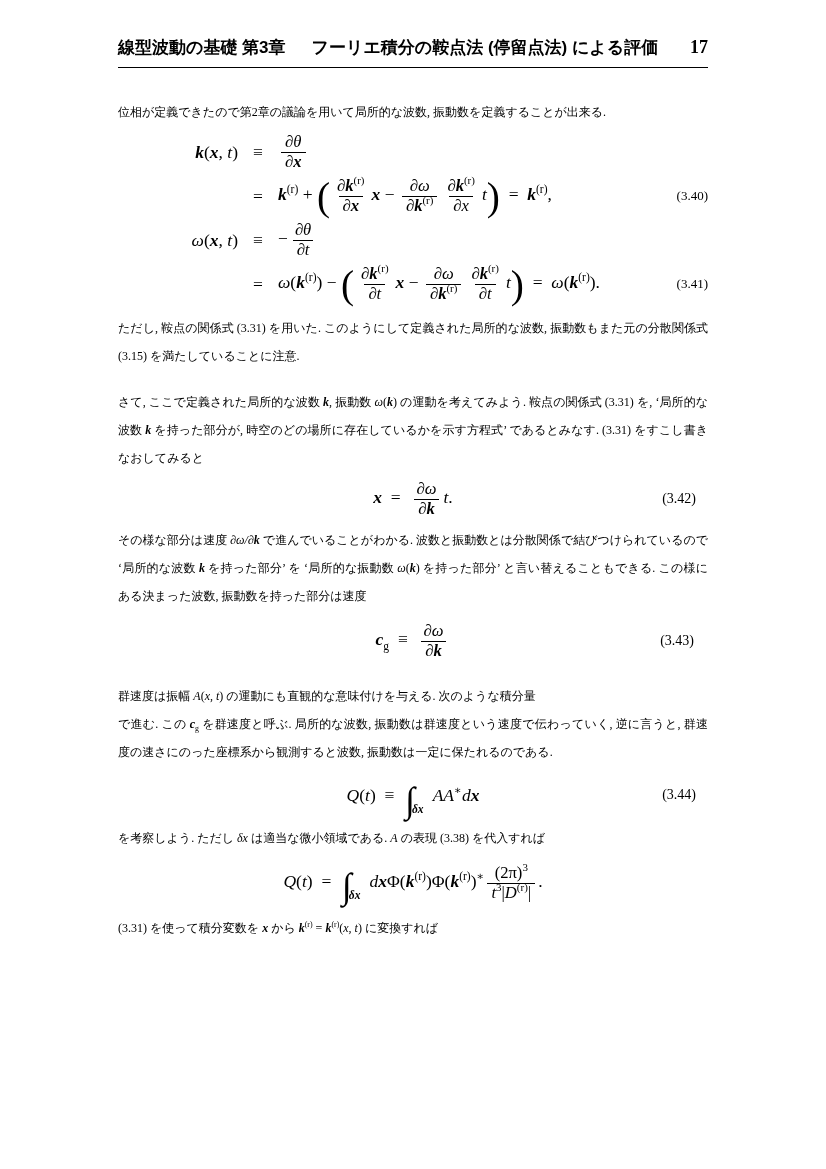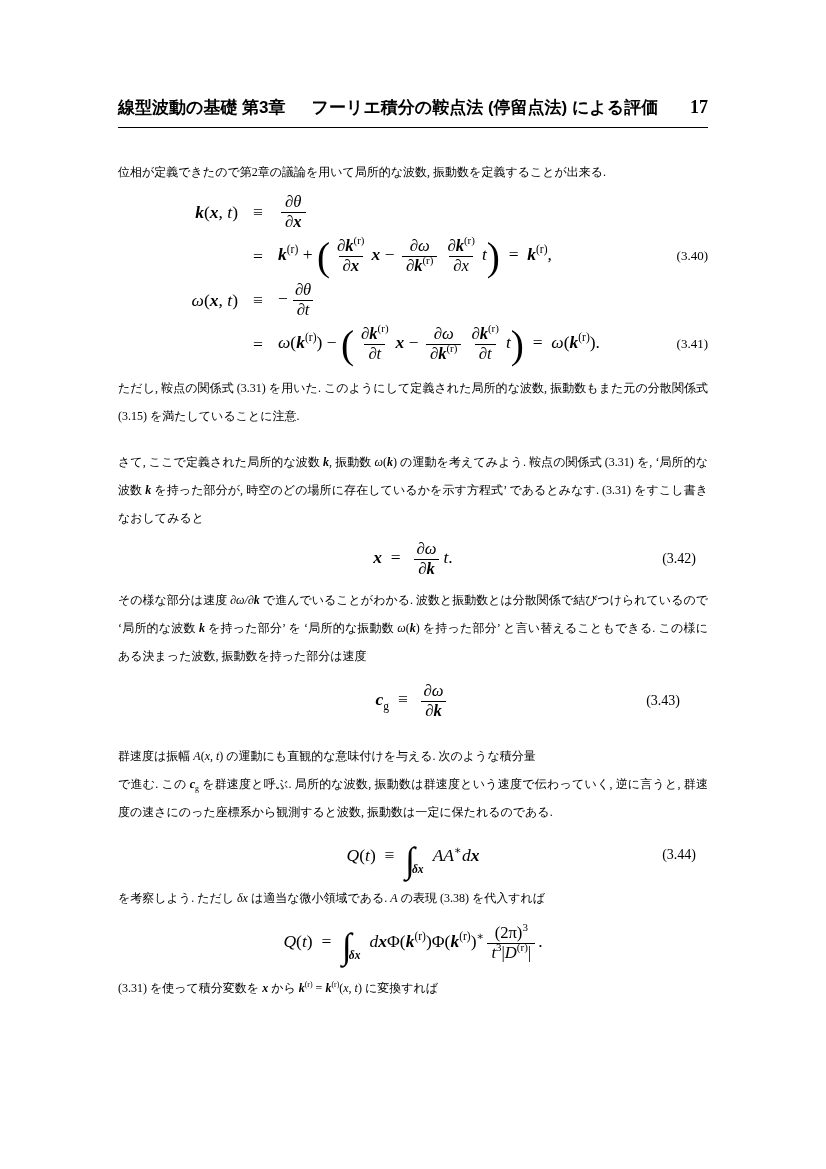--- a/index.html
+++ b/index.html
@@ -4,21 +4,21 @@
 <style>
   html,body{margin:0;padding:0;}
   body{
     width:826px;height:1169px;background:#ffffff;color:#000000;
     font-family:"Liberation Serif","DejaVu Serif",serif;
     position:relative;overflow:hidden;
   }
   .content{position:absolute;left:118px;top:0;width:590px;}
   
   .pagehead{
-    margin-top:96px;display:flex;align-items:baseline;
+    margin-top:36px;display:flex;align-items:baseline;
     border-bottom:1.6px solid #000;padding-bottom:8px;
     font-size:17px;font-weight:bold;
     font-family:"Liberation Sans","DejaVu Sans",sans-serif;
   }
   .pagehead .h-gap{width:26px;}
   .pagehead .spacer{flex:1;}
   .pagehead .pnum{font-family:"Liberation Serif","DejaVu Serif",serif;font-size:18px;}
   
   .para{
     font-size:12px;line-height:28px;text-align:justify;
@@ -127,21 +127,21 @@
   <div class="eqc" style="margin:4px 0">
       <span class="ebody"><span class="mbi">x</span> = <span class="frac">
           <span class="num"><span class="mi">∂ω</span></span>
           <span class="den"><span class="mi">∂</span><span class="mbi">k</span></span>
         </span><span class="mi">t</span>.</span>
       <span class="enum">(3.42)</span>
     </div>
 
   <p class="para">その様な部分は速度 <span class="mi">∂ω/∂</span><span class="mbi">k</span> で進んでいることがわかる. 波数と振動数とは分散関係で結びつけられているので ‘局所的な波数 <span class="mbi">k</span> を持った部分’ を ‘局所的な振動数 <span class="mi">ω</span>(<span class="mbi">k</span>) を持った部分’ と言い替えることもできる. この様にある決まった波数, 振動数を持った部分は速度</p>
 
-  <div class="eqc" style="margin:8px 16px">
+  <div class="eqc" style="margin:8px 2px">
       <span class="ebody"><span class="mbi">c</span><sub>g</sub> ≡ <span class="frac">
           <span class="num"><span class="mi">∂ω</span></span>
           <span class="den"><span class="mi">∂</span><span class="mbi">k</span></span>
         </span></span>
       <span class="enum">(3.43)</span>
     </div>
 
   <p class="para" style="margin-top:18px">群速度は振幅 <span class="mi">A</span>(<span class="mi">x, t</span>) の運動にも直観的な意味付けを与える. 次のような積分量</p>
 
   <p class="para">で進む. この <span class="mbi">c</span><sub>g</sub> を群速度と呼ぶ. 局所的な波数, 振動数は群速度という速度で伝わっていく, 逆に言うと, 群速度の速さにのった座標系から観測すると波数, 振動数は一定に保たれるのである.</p>

